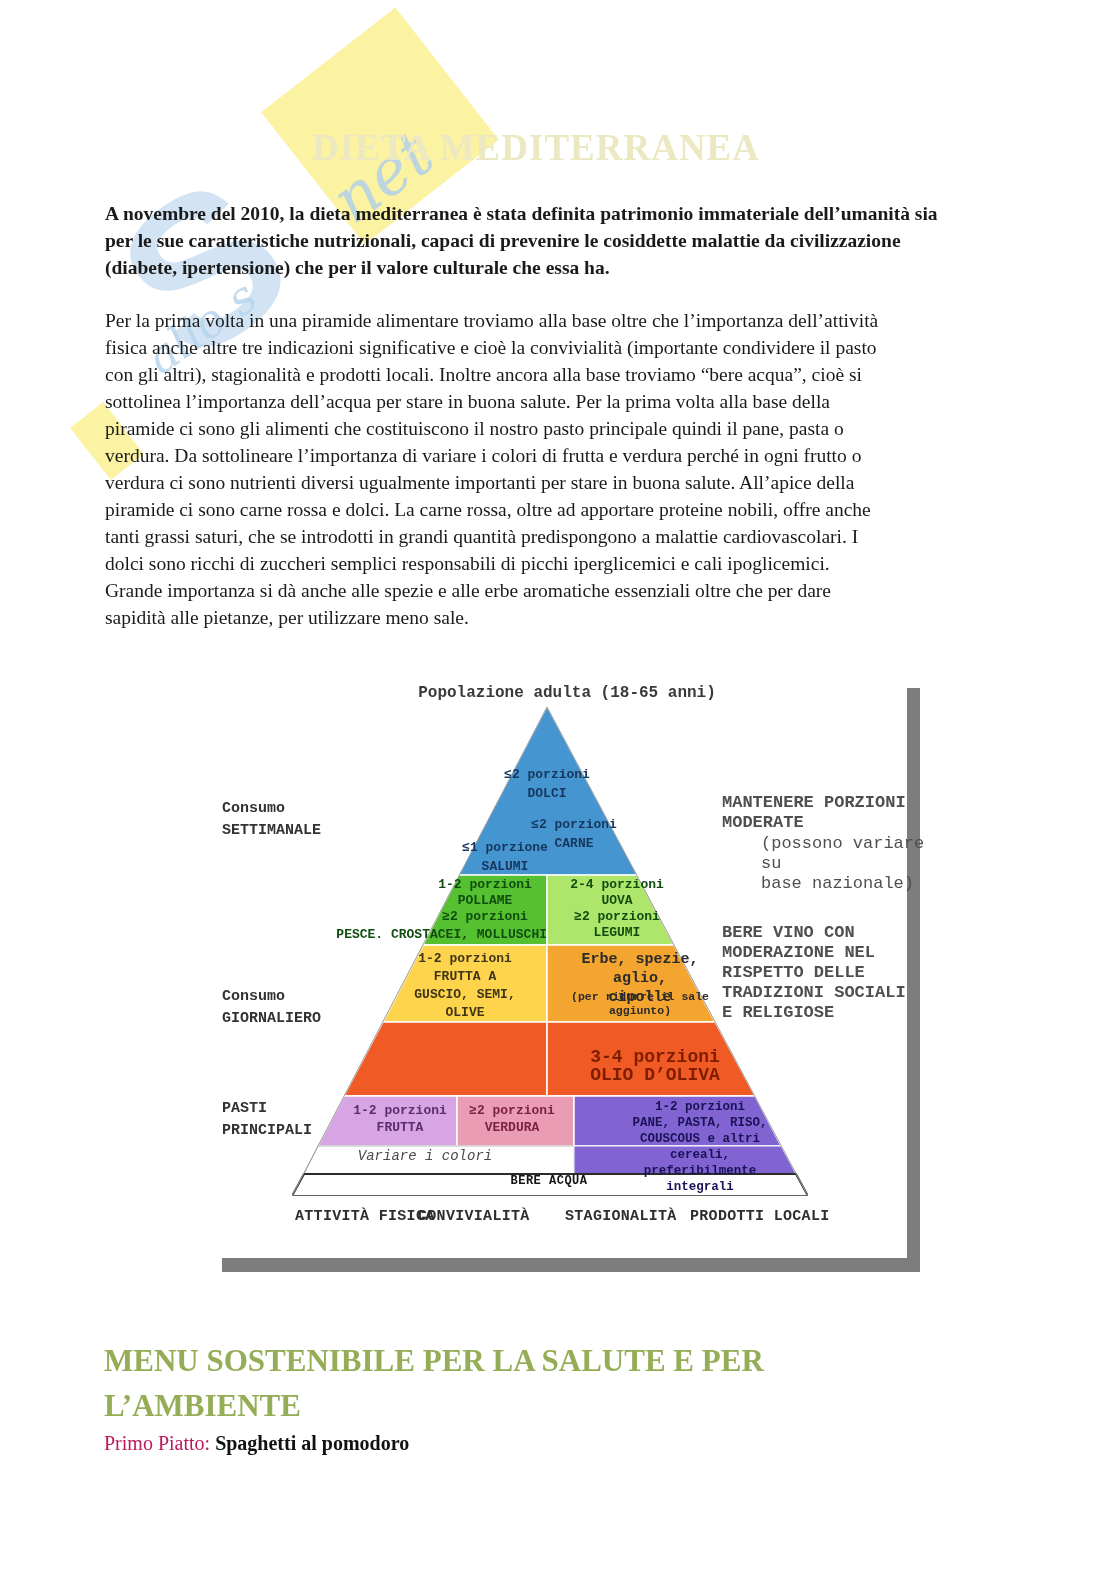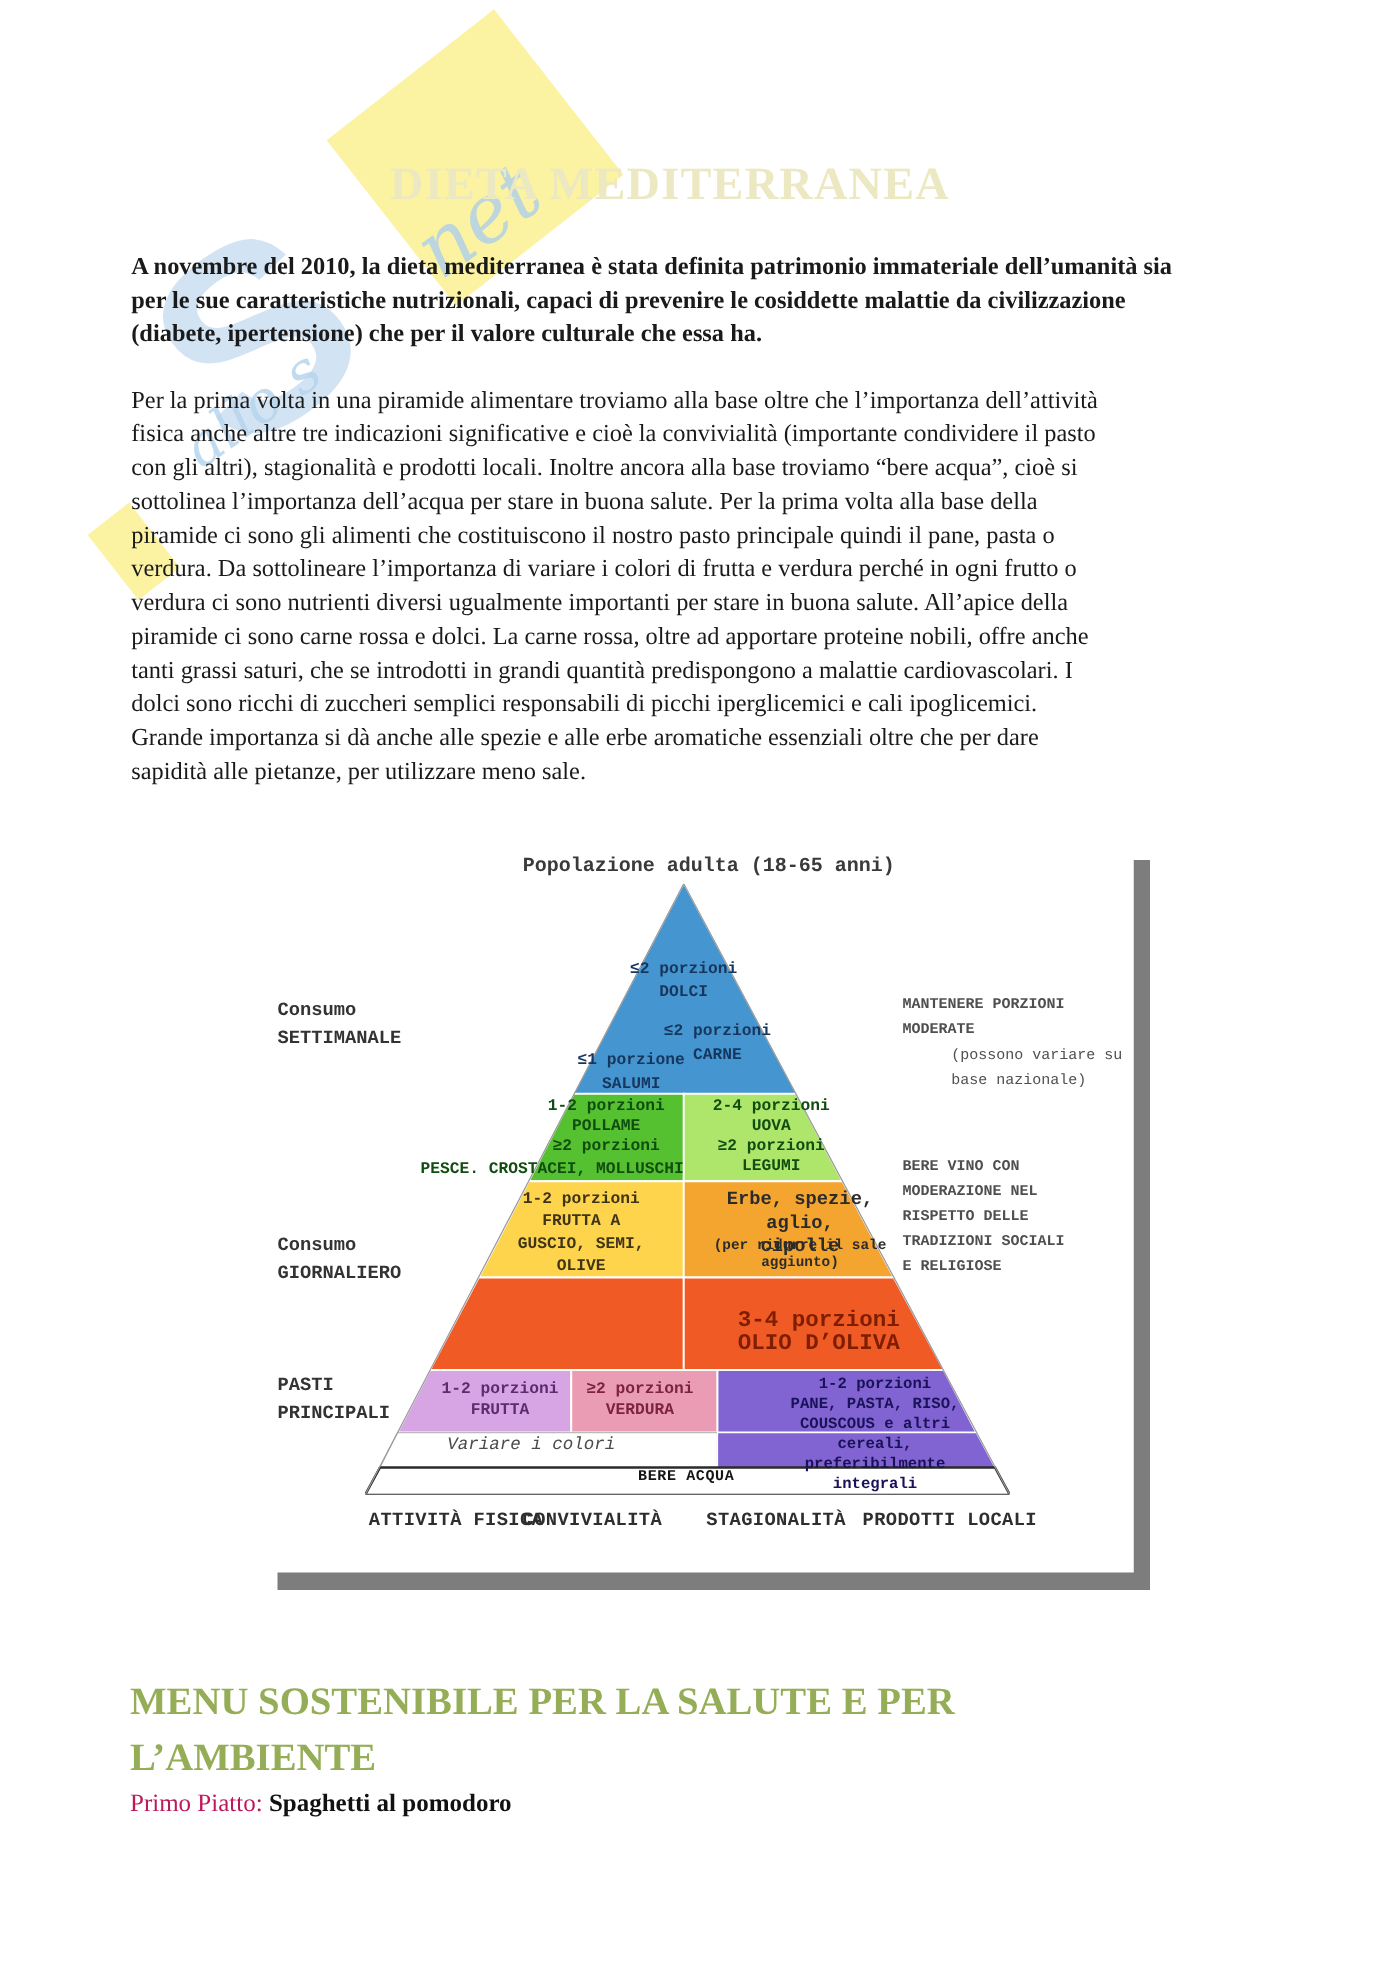--- a/index.html
+++ b/index.html
@@ -67,21 +67,21 @@
   .lbl-bere{left:227px;top:496px;width:200px;font-size:12px;color:#141414;letter-spacing:.5px;}
 
   .base-lbl{top:530px;font-size:15px;color:#2e2e2e;letter-spacing:.3px;}
   .base-1{left:73px;} .base-2{left:196px;} .base-3{left:343px;} .base-4{left:468px;}
 
   .side-lbl{font-size:15px;line-height:22px;color:#333333;}
   .side-weekly{left:0px;top:120px;}
   .side-daily{left:0px;top:308px;}
   .side-meals{left:0px;top:420px;}
 
-  .note{position:absolute;left:500px;width:190px;font-size:12px;line-height:20px;color:#4f4f4f;}
+  .note{position:absolute;left:500px;width:190px;font-size:17px;line-height:20px;color:#4f4f4f;}
   .note-b{font-weight:bold;}
   .note-portions{top:115px;}
   .note-portions-sub{top:156px;font-weight:normal;margin-left:39px;}
   .note-wine{top:245px;font-weight:bold;}
 
   
   .menu-heading{position:absolute;left:104px;top:1338px;width:860px;z-index:2;font-weight:bold;
                 font-size:31px;line-height:45px;color:#94ad56;}
   .course-line{position:absolute;left:104px;top:1432px;z-index:2;font-size:20px;}
   .course-label{color:#be185d;}

